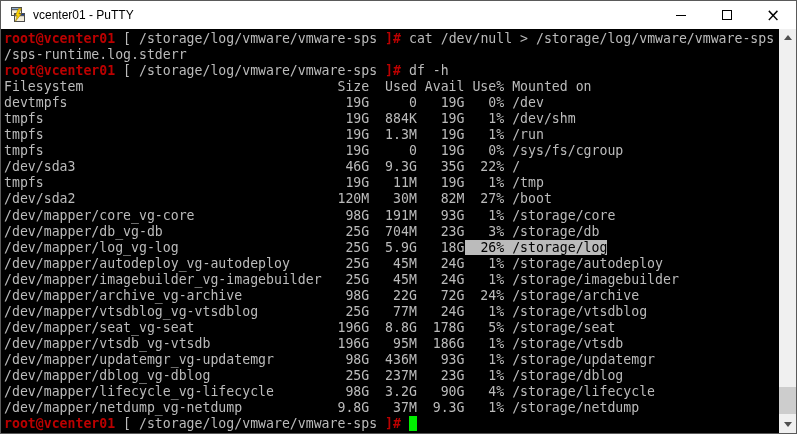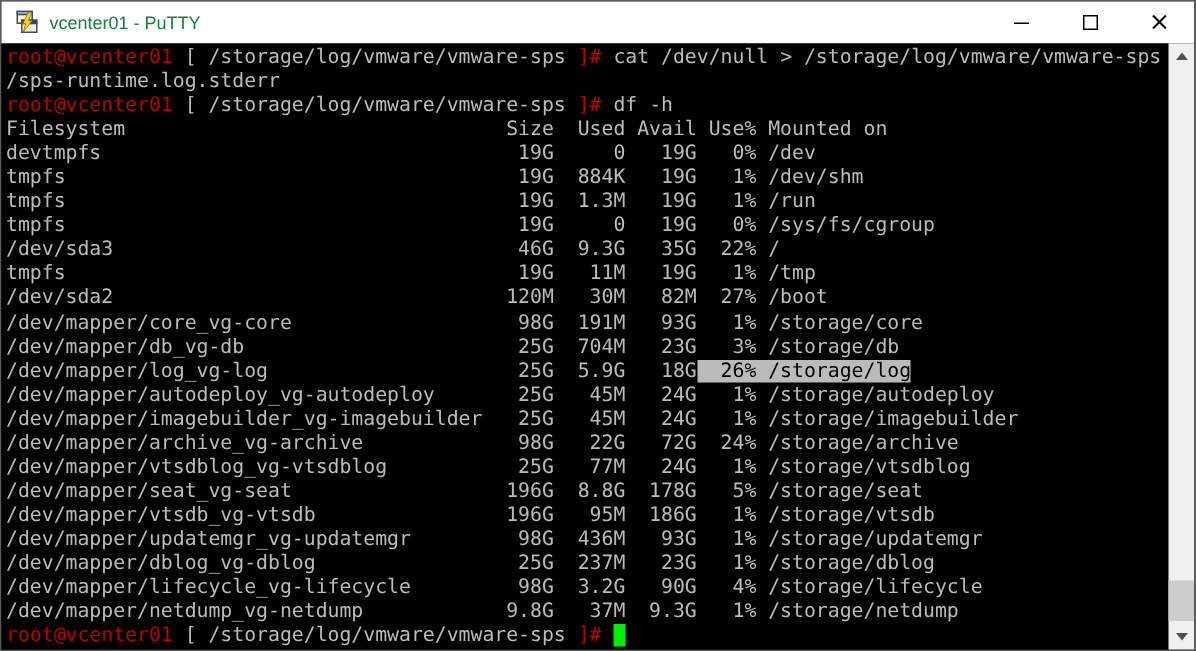--- a/index.html
+++ b/index.html
@@ -10,33 +10,33 @@
     --sel-bg:#bbbbbb;
     --sel-fg:#000000;
   }
   *{margin:0;padding:0;box-sizing:border-box}
   html,body{width:797px;height:434px;overflow:hidden;background:#fff;
     font-family:"Liberation Sans",sans-serif}
   .window{width:797px;height:434px;border:1px solid #5a5a5a;
     display:flex;flex-direction:column;background:#000}
   .titlebar{flex:0 0 28px;background:#ffffff;display:flex;align-items:center}
   .app-icon{width:16px;height:16px;margin:0 7px 0 9px;flex:0 0 16px}
-  .title{font-size:12px;color:#15803d;white-space:nowrap}
+  .title{font-size:12px;color:#000000;white-space:nowrap}
   .controls{margin-left:auto;display:flex;height:100%}
   .ctrl{width:46px;height:100%;display:flex;align-items:center;justify-content:center;cursor:default}
   .min-glyph{width:10px;height:1px;background:#000}
   .max-glyph{width:10px;height:10px;border:1px solid #000}
   .close-glyph{font-size:17px;line-height:10px;color:#000;font-family:"DejaVu Sans",sans-serif}
   .body{flex:1 1 auto;display:flex;min-height:0}
   .screen{flex:1 1 auto;min-width:0;background:var(--term-bg);overflow:hidden;
     padding:2px 0 0 3px;
     font-family:"DejaVu Sans Mono",monospace;font-size:13.2px;line-height:16.05px;
     white-space:pre;color:var(--fg)}
   .line{height:16.05px;white-space:pre}
-  .red{color:var(--red);font-weight:normal}
+  .red{color:var(--red);font-weight:bold}
   .fg{color:var(--fg)}
   .sel{background:var(--sel-bg);color:var(--sel-fg)}
   .cursor{background:var(--cursor);color:transparent}
   .scrollbar{flex:0 0 17px;background:#f0f0f0;display:flex;flex-direction:column}
   .sb-btn{flex:0 0 17px;display:flex;align-items:center;justify-content:center}
   .arrow-up{width:0;height:0;border-left:4px solid transparent;border-right:4px solid transparent;border-bottom:5px solid #505050}
   .arrow-down{width:0;height:0;border-left:4px solid transparent;border-right:4px solid transparent;border-top:5px solid #505050}
   .sb-track{flex:1 1 auto;position:relative}
   .sb-thumb{position:absolute;left:0;width:17px;height:27px;bottom:2px;background:#cdcdcd}
 </style>

